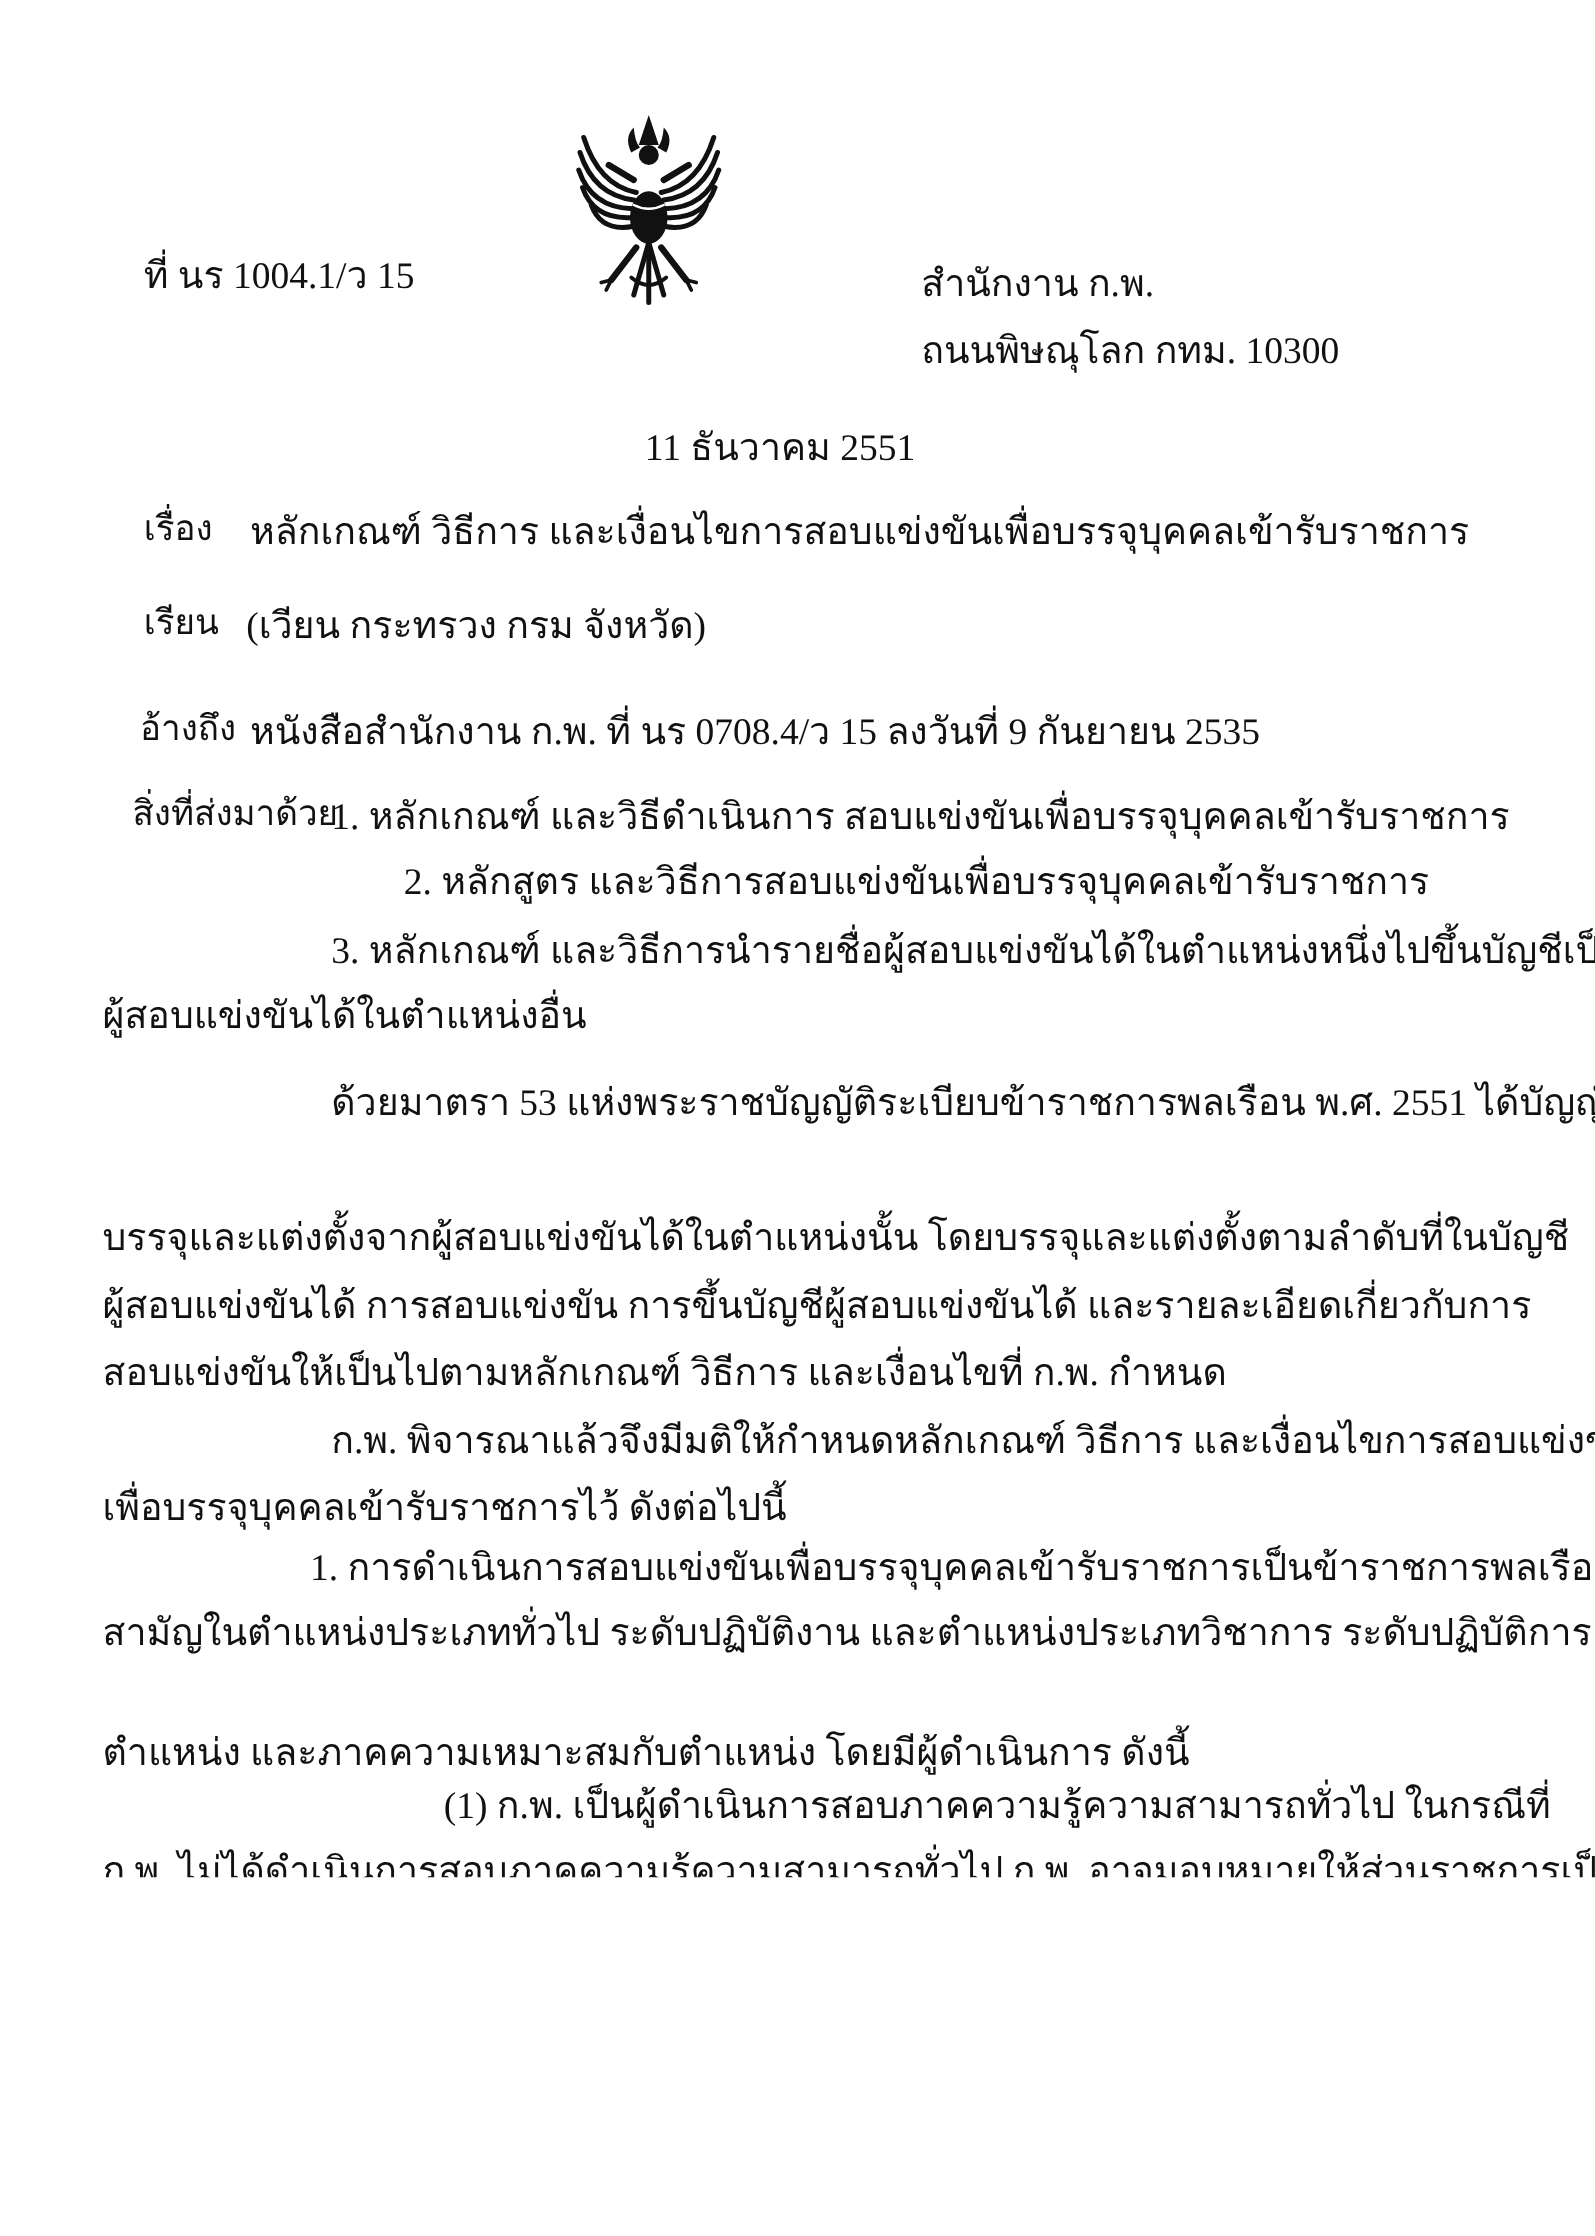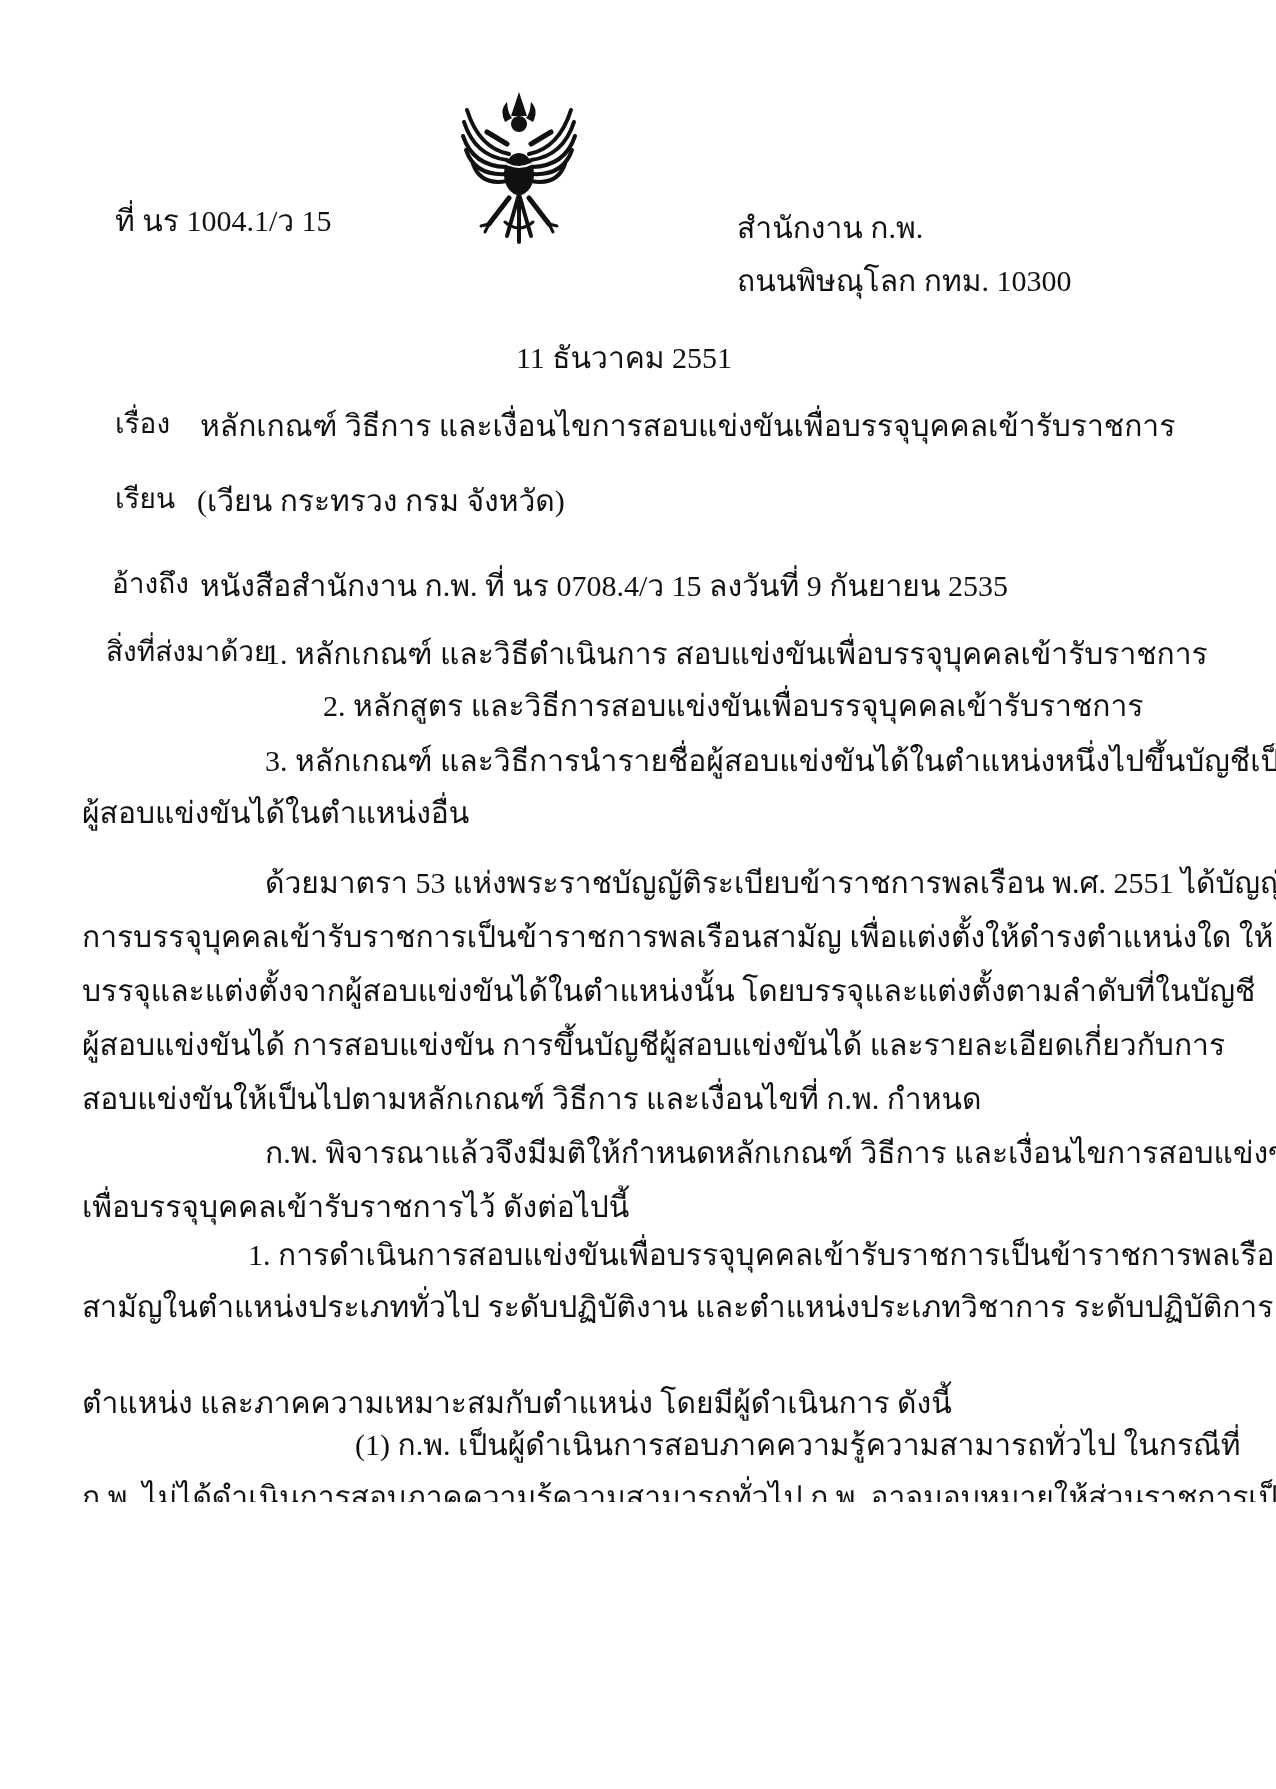--- a/index.html
+++ b/index.html
@@ -108,21 +108,20 @@
   <div class="line label" style="left:112px;top:569px;">อ้างถึง</div>
   <div class="line" style="left:200px;top:569px;">หนังสือสำนักงาน ก.พ. ที่ นร 0708.4/ว 15  ลงวันที่ 9 กันยายน 2535</div>
 
   <div class="line label" style="left:106px;top:637px;">สิ่งที่ส่งมาด้วย</div>
   <div class="line" style="left:265px;top:637px;">1. หลักเกณฑ์ และวิธีดำเนินการ สอบแข่งขันเพื่อบรรจุบุคคลเข้ารับราชการ</div>
   <div class="line" style="left:275px;top:689px;margin-left:48px;">2. หลักสูตร และวิธีการสอบแข่งขันเพื่อบรรจุบุคคลเข้ารับราชการ</div>
   <div class="line" style="left:265px;top:744px;">3. หลักเกณฑ์ และวิธีการนำรายชื่อผู้สอบแข่งขันได้ในตำแหน่งหนึ่งไปขึ้นบัญชีเป็น</div>
   <div class="line" style="left:82px;top:796px;">ผู้สอบแข่งขันได้ในตำแหน่งอื่น</div>
 
   <div class="line" style="left:265px;top:866px;">ด้วยมาตรา 53 แห่งพระราชบัญญัติระเบียบข้าราชการพลเรือน พ.ศ. 2551  ได้บัญญัติว่า</div>
-  <div class="line" style="left:82px;top:920px;">การบรรจุบุคคลเข้ารับราชการเป็นข้าราชการพลเรือนสามัญ เพื่อแต่งตั้งให้ดำรงตำแหน่งใด ให้</div>
   <div class="line" style="left:82px;top:1028px;">ผู้สอบแข่งขันได้  การสอบแข่งขัน  การขึ้นบัญชีผู้สอบแข่งขันได้ และรายละเอียดเกี่ยวกับการ</div>
   <div class="line" style="left:82px;top:974px;">บรรจุและแต่งตั้งจากผู้สอบแข่งขันได้ในตำแหน่งนั้น โดยบรรจุและแต่งตั้งตามลำดับที่ในบัญชี</div>
   <div class="line" style="left:82px;top:1082px;">สอบแข่งขันให้เป็นไปตามหลักเกณฑ์ วิธีการ และเงื่อนไขที่ ก.พ. กำหนด</div>
 
   <div class="line" style="left:265px;top:1136px;">ก.พ. พิจารณาแล้วจึงมีมติให้กำหนดหลักเกณฑ์ วิธีการ และเงื่อนไขการสอบแข่งขัน</div>
   <div class="line" style="left:82px;top:1190px;">เพื่อบรรจุบุคคลเข้ารับราชการไว้  ดังต่อไปนี้</div>
 
   <div class="line" style="left:248px;top:1238px;">1. การดำเนินการสอบแข่งขันเพื่อบรรจุบุคคลเข้ารับราชการเป็นข้าราชการพลเรือน</div>
   <div class="line" style="left:82px;top:1290px;">สามัญในตำแหน่งประเภททั่วไป ระดับปฏิบัติงาน และตำแหน่งประเภทวิชาการ ระดับปฏิบัติการ</div>
   <div class="line" style="left:82px;top:1386px;">ตำแหน่ง และภาคความเหมาะสมกับตำแหน่ง โดยมีผู้ดำเนินการ ดังนี้</div>

